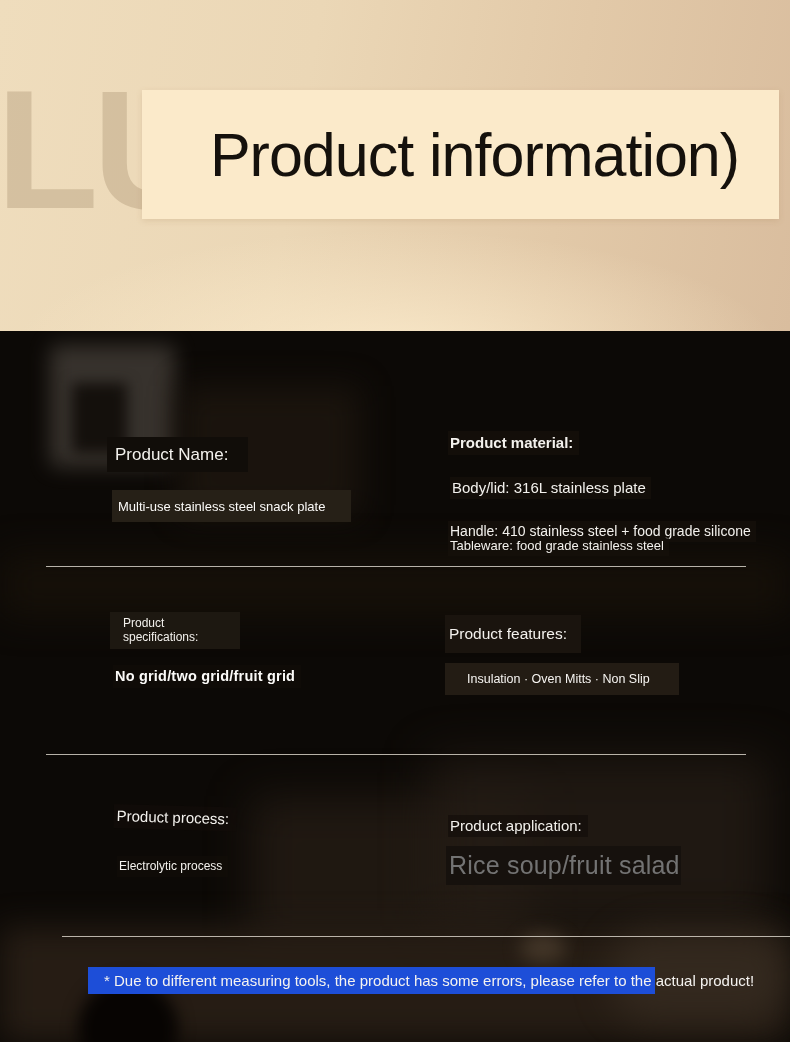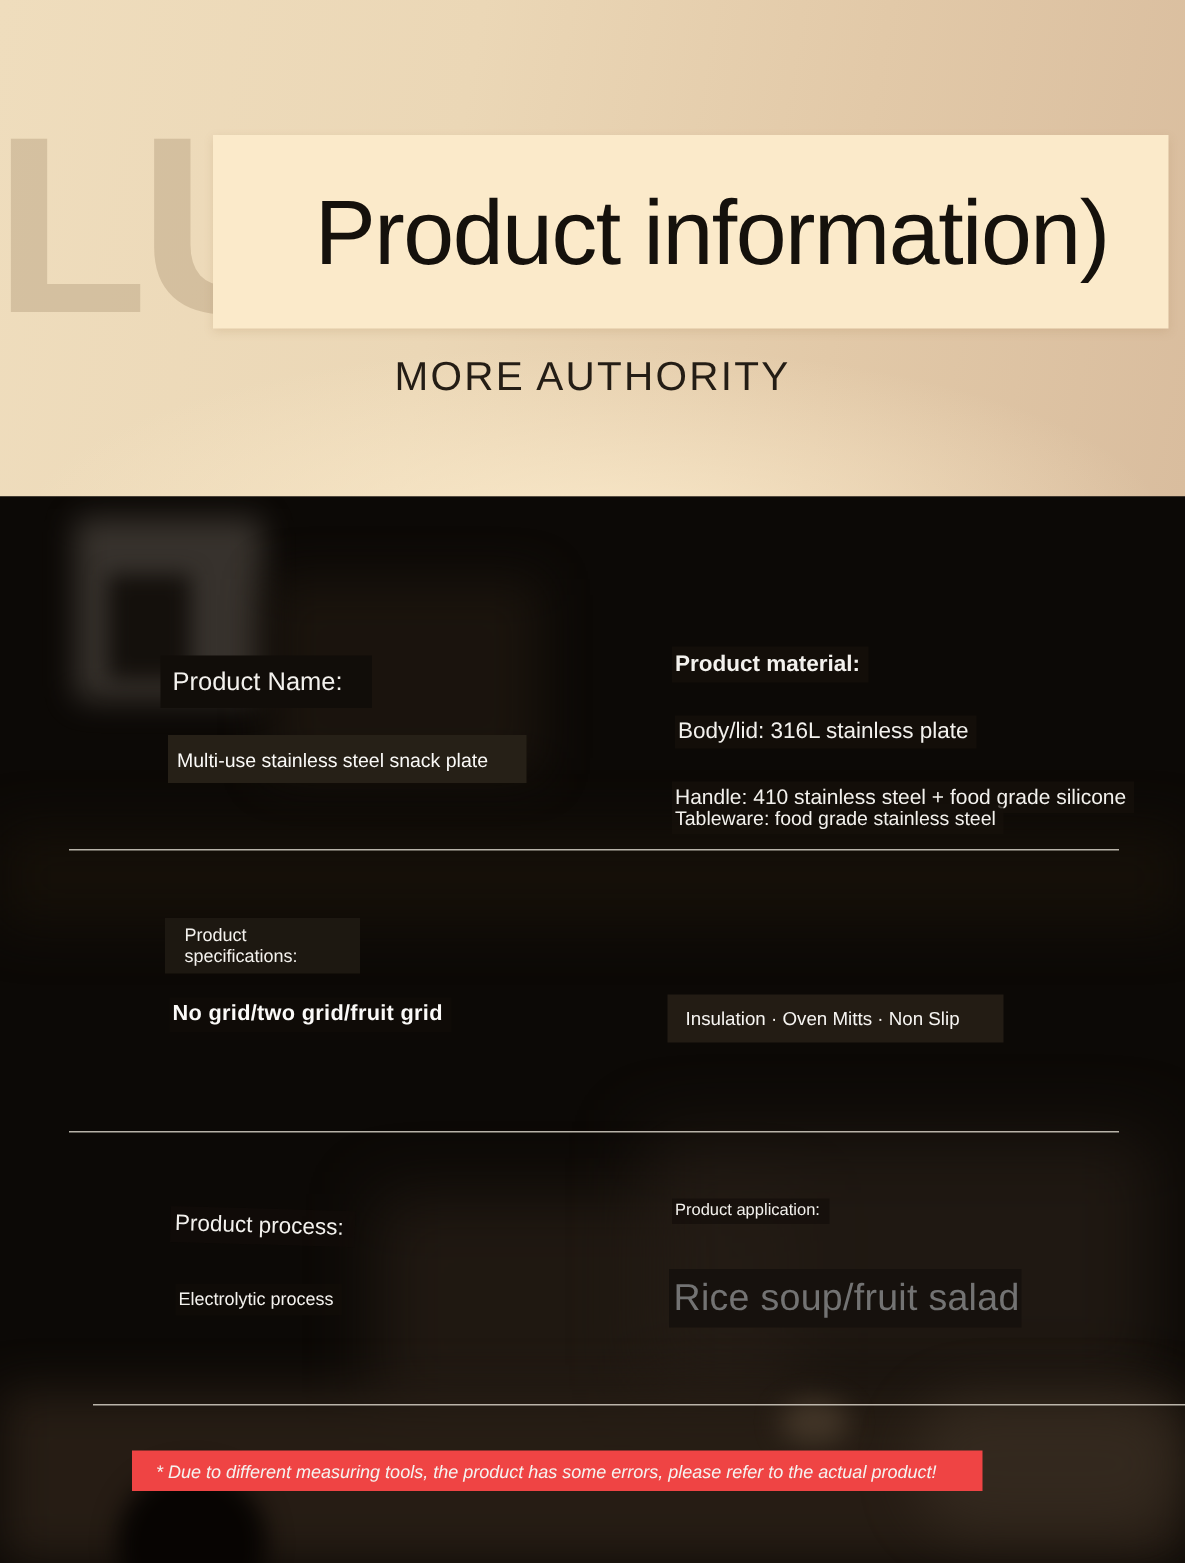--- a/index.html
+++ b/index.html
@@ -70,44 +70,43 @@
   .pmat-line3{left:448px;top:205px;font-size:13px;background:rgba(22,16,11,.75);padding:2px 5px 3px 2px;}
   
   .pspec-label{left:110px;top:281px;width:130px;height:37px;background:#1d1811;
     font-size:12px;line-height:13.5px;padding:5px 0 0 13px;box-sizing:border-box;}
   .pspec-label span{display:block;width:100px;}
   .pspec-value{left:113px;top:334px;font-size:14.5px;font-weight:600;letter-spacing:.2px;
     background:rgba(18,13,9,.6);padding:3px 6px 4px 2px;color:#fbfaf8;}
   .pfeat-label{left:445px;top:284px;width:132px;height:38px;background:#1a140e;
     display:flex;align-items:center;padding-left:4px;font-size:15.5px;font-weight:500;}
   .pfeat-value{left:445px;top:332px;width:212px;height:32px;background:#231c14;
-    display:flex;align-items:center;padding-left:12px;font-size:12.5px;color:#f7f5f2;}
+    display:flex;align-items:center;padding-left:22px;font-size:12.5px;color:#f7f5f2;}
   
   .pproc-label{left:114px;top:473px;font-size:15px;font-weight:500;
     background:rgba(18,13,9,.65);padding:3px 7px 4px 3px;
     transform:rotate(1.6deg);transform-origin:left top;}
   .pproc-value{left:117px;top:525px;font-size:12px;background:rgba(18,13,9,.6);padding:3px 6px 4px 2px;}
-  .papp-label{left:448px;top:468px;font-size:11px;font-weight:500;background:rgba(18,13,9,.65);padding:2px 6px 3px 2px;}
+  .papp-label{left:448px;top:484px;font-size:15px;font-weight:500;background:rgba(18,13,9,.65);padding:2px 6px 3px 2px;}
   .papp-value{left:446px;top:515px;width:232px;height:39px;background:#16110d;
     display:flex;align-items:center;padding-left:3px;
     font-size:25px;font-weight:400;letter-spacing:.2px;color:#737373;}
   
-  .disclaimer{left:88px;top:636px;width:567px;height:27px;background:#ef4444;
+  .disclaimer{left:88px;top:636px;width:567px;height:27px;background:#1d4ed8;
     display:flex;align-items:center;padding-left:16px;box-sizing:border-box;
-    font-size:12px;color:#f5f3f0;white-space:nowrap;font-style:italic;}
+    font-size:15px;color:#f5f3f0;white-space:nowrap;}
 </style>
 </head>
 <body>
 
 <div class="hero">
   <div class="watermark">LU</div>
   <div class="title-band">
     <div class="hero-title">Product information)</div>
   </div>
-  <div class="hero-subtitle">MORE AUTHORITY</div>
 </div>
 
 <div class="dark">
 
   <div class="blob blob-chair"></div>
   <div class="blob blob-chair-hole"></div>
   <div class="blob blob-shelf"></div>
   <div class="blob blob-table"></div>
   <div class="blob blob-mid"></div>
   <div class="blob blob-midright"></div>
@@ -124,20 +123,21 @@
   <div class="txtbox pmat-line2">Handle: 410 stainless steel + food grade silicone</div>
   <div class="txtbox pmat-line3">Tableware: food grade stainless steel</div>
 
   <div class="divider divider-1"></div>
 
   <div class="txtbox pspec-label">
     <span>Product specifications:</span>
   </div>
   <div class="txtbox pspec-value">No grid/two grid/fruit grid</div>
 
+  <div class="txtbox pfeat-label">Product features:</div>
   <div class="txtbox pfeat-value">Insulation · Oven Mitts · Non Slip</div>
 
   <div class="divider divider-2"></div>
 
   <div class="txtbox pproc-label">Product process:</div>
   <div class="txtbox pproc-value">Electrolytic process</div>
 
   <div class="txtbox papp-label">Product application:</div>
   <div class="txtbox papp-value">Rice soup/fruit salad</div>
 

